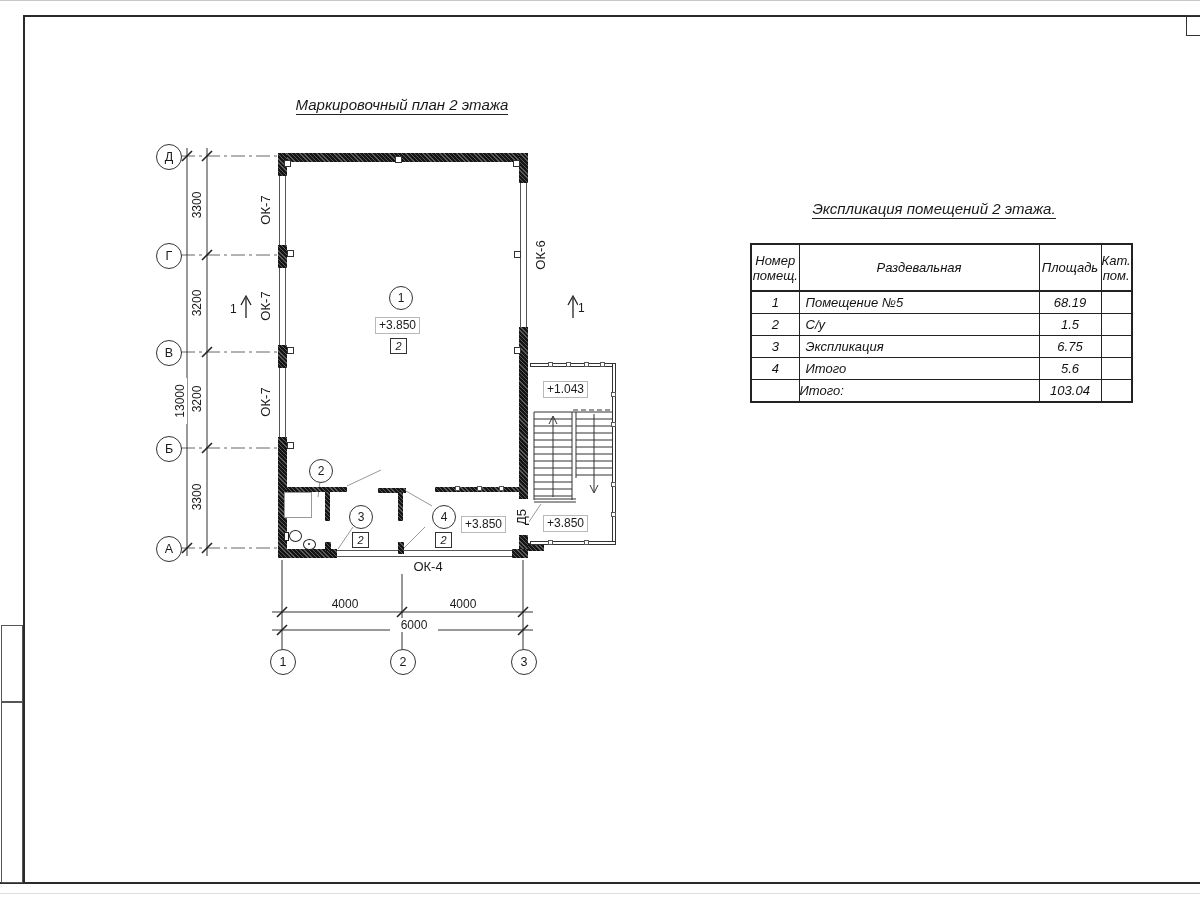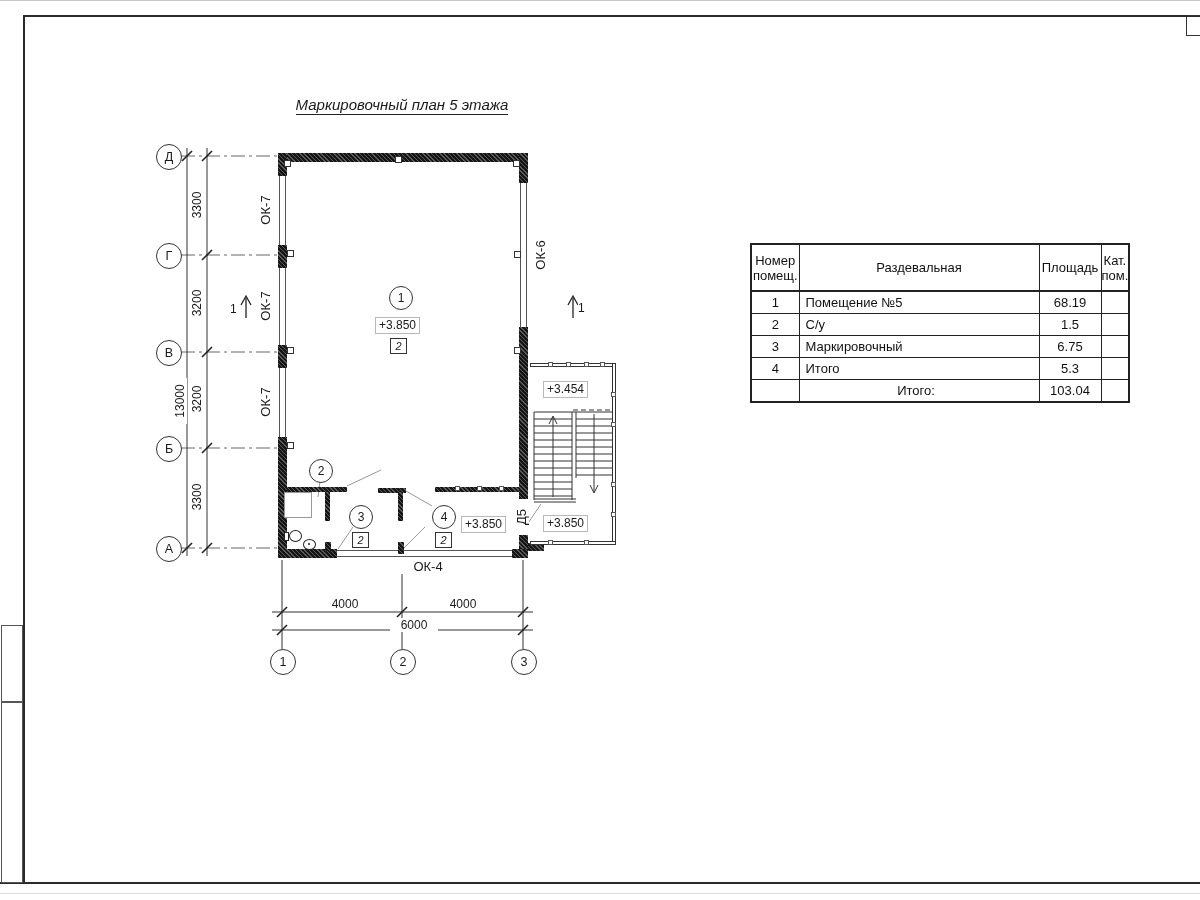--- a/index.html
+++ b/index.html
@@ -19,45 +19,48 @@
         font-style:italic;font-size:11px;background:#fff;}
   .dimtext{position:absolute;font-size:12px;background:#fff;text-align:center;line-height:14px;}
   .rot{transform:rotate(-90deg);}
   .wlabel{position:absolute;font-size:13px;text-align:center;line-height:14px;background:#fff;white-space:nowrap;}
   .sq{position:absolute;width:7px;height:7px;background:#fff;border:1px solid #333;box-sizing:border-box;}
   .tick{position:absolute;width:5px;height:5px;background:#fff;border:1px solid #555;box-sizing:border-box;}
   .t-center{text-align:center;}
   .utitle{font-style:italic;font-size:15px;border-bottom:1px solid #222;padding-bottom:1px;white-space:nowrap;}
   .seclbl{position:absolute;font-size:12px;background:#fff;}
   table.spec{position:absolute;left:750px;top:243px;border-collapse:collapse;font-size:13px;color:#111;
-             border:2px solid #222;table-layout:fixed;}
+             border:2px solid #222;table-layout:fixed;font-style:italic;}
   table.spec td,table.spec th{border:1px solid #222;font-weight:normal;padding:0;overflow:hidden;}
   table.spec th{height:45px;line-height:15px;}
   table.spec td{height:21px;}
   table.spec .hdrline th{border-bottom:2px solid #222;}
   .c{text-align:center;}  .l{text-align:left;padding-left:6px!important;}
-  .r{text-align:center;padding-right:6px!important;}
+  .r{text-align:left;padding-right:6px!important;}
   .fix{position:absolute;border:1.1px solid #222;background:#fff;box-sizing:border-box;}
 </style>
 </head>
 <body>
 
 <div id="sheet">
 
   <div class="abs" style="left:0;top:0;width:1200px;height:1px;background:#c8c8c8;"></div>
   <div class="abs" style="left:23px;top:15px;width:1177px;height:2px;background:#2a2a2a;"></div>
   <div class="abs" style="left:23px;top:15px;width:2px;height:869px;background:#2a2a2a;"></div>
   <div class="abs" style="left:0;top:882px;width:1200px;height:2px;background:#2a2a2a;"></div>
   <div class="abs" style="left:1px;top:625px;width:22px;height:77px;border:1px solid #555;box-sizing:border-box;"></div>
   <div class="abs" style="left:1px;top:702px;width:22px;height:181px;border:1px solid #555;box-sizing:border-box;"></div>
   <div class="abs" style="left:1186px;top:15px;width:14px;height:21px;border:1.5px solid #333;border-right:none;box-sizing:border-box;"></div>
   <div class="abs" style="left:0;top:893px;width:1200px;height:1px;background:#ddd;"></div>
 
   <div class="abs t-center" style="left:288px;top:96px;width:228px;">
-    <span class="utitle">Маркировочный план 5 этажа</span>
+    <span class="utitle">Маркировочный план 2 этажа</span>
+  </div>
+  <div class="abs t-center" style="left:806px;top:200px;width:256px;">
+    <span class="utitle">Экспликация помещений 2 этажа.</span>
   </div>
 
   <svg class="abs" style="left:0;top:0;" width="1200" height="900" viewBox="0 0 1200 900">
     <g stroke="#666" stroke-width="1" stroke-dasharray="14 4 3 4">
       <line x1="181" y1="156" x2="278" y2="156"></line>
       <line x1="181" y1="255" x2="278" y2="255"></line>
       <line x1="181" y1="352" x2="278" y2="352"></line>
       <line x1="181" y1="448" x2="278" y2="448"></line>
       <line x1="181" y1="548" x2="278" y2="548"></line>
     </g>
@@ -253,21 +256,21 @@
   <div class="fbox" style="left:352px;top:532px;">
       <span>2</span>
     </div>
   <div class="fbox" style="left:435px;top:532px;">
       <span>2</span>
     </div>
 
   <div class="elev" style="left:375px;top:317px;">+3.850</div>
   <div class="elev" style="left:461px;top:516px;">+3.850</div>
   <div class="elev" style="left:543px;top:515px;">+3.850</div>
-  <div class="elev" style="left:543px;top:381px;">+3.454</div>
+  <div class="elev" style="left:543px;top:381px;">+1.043</div>
 
   <div class="seclbl" style="left:230px;top:302px;">1</div>
   <div class="seclbl" style="left:578px;top:301px;">1</div>
 
   <table class="spec">
     <colgroup>
         <col style="width:48px">
         <col style="width:240px">
         <col style="width:62px">
         <col style="width:28px">
@@ -286,28 +289,28 @@
       <td class="c"></td>
     </tr>
     <tr>
       <td class="c">2</td>
       <td class="l">С/у</td>
       <td class="c">1.5</td>
       <td class="c"></td>
     </tr>
     <tr>
       <td class="c">3</td>
-      <td class="l">Маркировочный</td>
+      <td class="l">Экспликация</td>
       <td class="c">6.75</td>
       <td class="c"></td>
     </tr>
     <tr>
       <td class="c">4</td>
       <td class="l">Итого</td>
-      <td class="c">5.3</td>
+      <td class="c">5.6</td>
       <td class="c"></td>
     </tr>
     <tr>
       <td></td>
       <td class="r">Итого:</td>
       <td class="c">103.04</td>
       <td></td>
     </tr>
   </tbody>
     </table>

